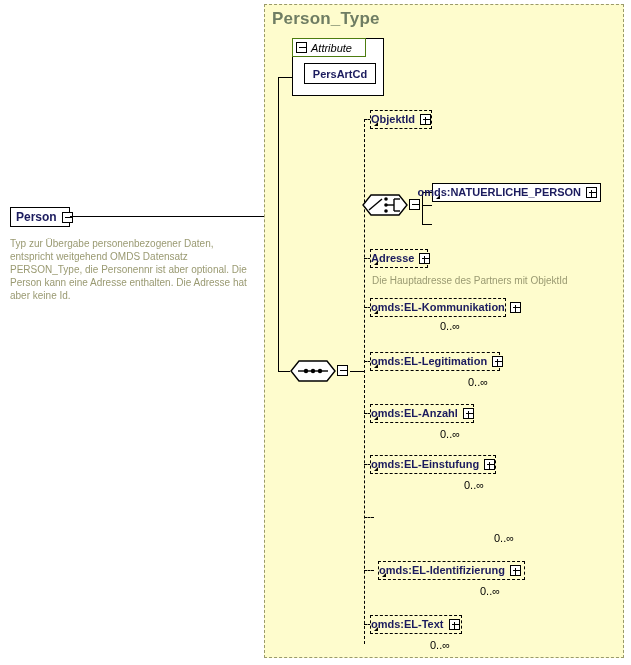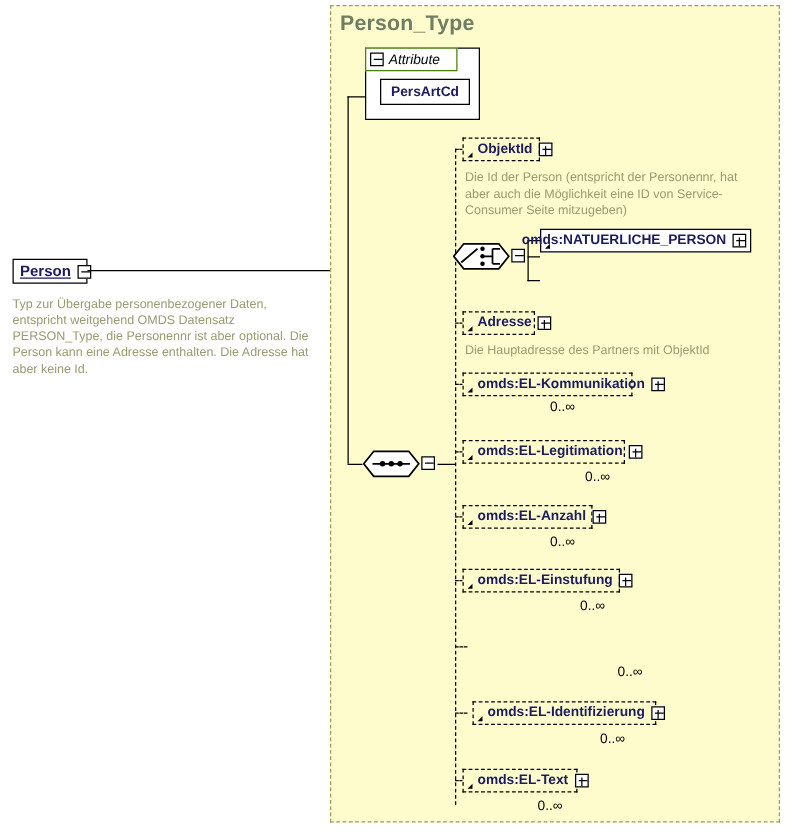--- a/index.html
+++ b/index.html
@@ -18,21 +18,21 @@
     position:absolute;left:272px;top:9px;
     font-size:17px;color:#6f7d63;font-weight:bold;letter-spacing:.2px;
   }
 
   
   .ebox{
     position:absolute;box-sizing:border-box;background:#ffffff;
     border:1px solid #000;height:19px;
     display:flex;align-items:center;
     font-size:11px;font-weight:bold;color:#1b1b5e;
-    padding-left:11px;padding-right:3px;white-space:nowrap;
+    padding-right:3px;white-space:nowrap;
   }
   .ebox.dashed{border:1px dashed #000;background:#FEFCCD;}
   .ebox .lbl{line-height:1;}
   .shadow{
     position:absolute;background:#b9b9b9;z-index:-1;
   }
 
   
   .tog{
     width:11px;height:11px;box-sizing:border-box;border:1px solid #000;
@@ -75,21 +75,21 @@
   
   .card{
     position:absolute;font-size:11px;color:#000;
   }
 
   
   .root-box{
     position:absolute;left:10px;top:207px;width:60px;height:20px;
     background:#ffffff;border:1px solid #000;box-sizing:border-box;
     display:flex;align-items:center;padding-left:5px;
-    font-size:12px;font-weight:bold;color:#1b1b5e;text-decoration:underline;
+    font-size:12px;font-weight:bold;color:#1b1b5e;
   }
   .root-desc{
     position:absolute;left:10px;top:237px;width:242px;
     font-size:10px;color:#9a9a72;line-height:13px;
   }
 
   
   .ln{position:absolute;background:#000;}
   .ln.h{height:1px;}
   .ln.v{width:1px;}
@@ -156,21 +156,20 @@
 
   <div class="dln v" style="left:364px;top:119px;height:525px;"></div>
 
   <div class="dln h" style="left:364px;top:119px;width:10px;"></div>
   <div class="shadow" style="left:374px;top:129px;width:62px;height:5px;"></div>
   <div class="ebox dashed" style="left:370px;top:110px;width:62px;">
     <span class="refarrow"></span>
     <span class="lbl">ObjektId</span>
     <span class="tog plus"></span>
   </div>
-  <div class="anno" style="left:372px;top:136px;width:236px;">Die Id der Person (entspricht der Personennr, hat aber auch die Möglichkeit eine ID von Service-Consumer Seite mitzugeben)</div>
 
   <div class="dln h" style="left:364px;top:205px;width:6px;"></div>
   <div class="shadow" style="left:366px;top:216px;width:46px;height:5px;"></div>
   <div class="comp" style="left:362px;top:194px;">
     <svg width="46" height="23" viewBox="0 0 46 23">
       <polygon points="9,1 37,1 45,11 37,21 9,21 1,11" fill="#ffffff" stroke="#000000" stroke-width="1.4"></polygon>
       <line x1="7" y1="16" x2="20" y2="5" stroke="#000000" stroke-width="1.4"></line>
       <line x1="24" y1="11" x2="32" y2="11" stroke="#000000" stroke-width="1.4"></line>
       <line x1="32" y1="5" x2="32" y2="17" stroke="#000000" stroke-width="1.4"></line>
       <circle cx="24" cy="5" r="1.8" fill="#000"></circle>

